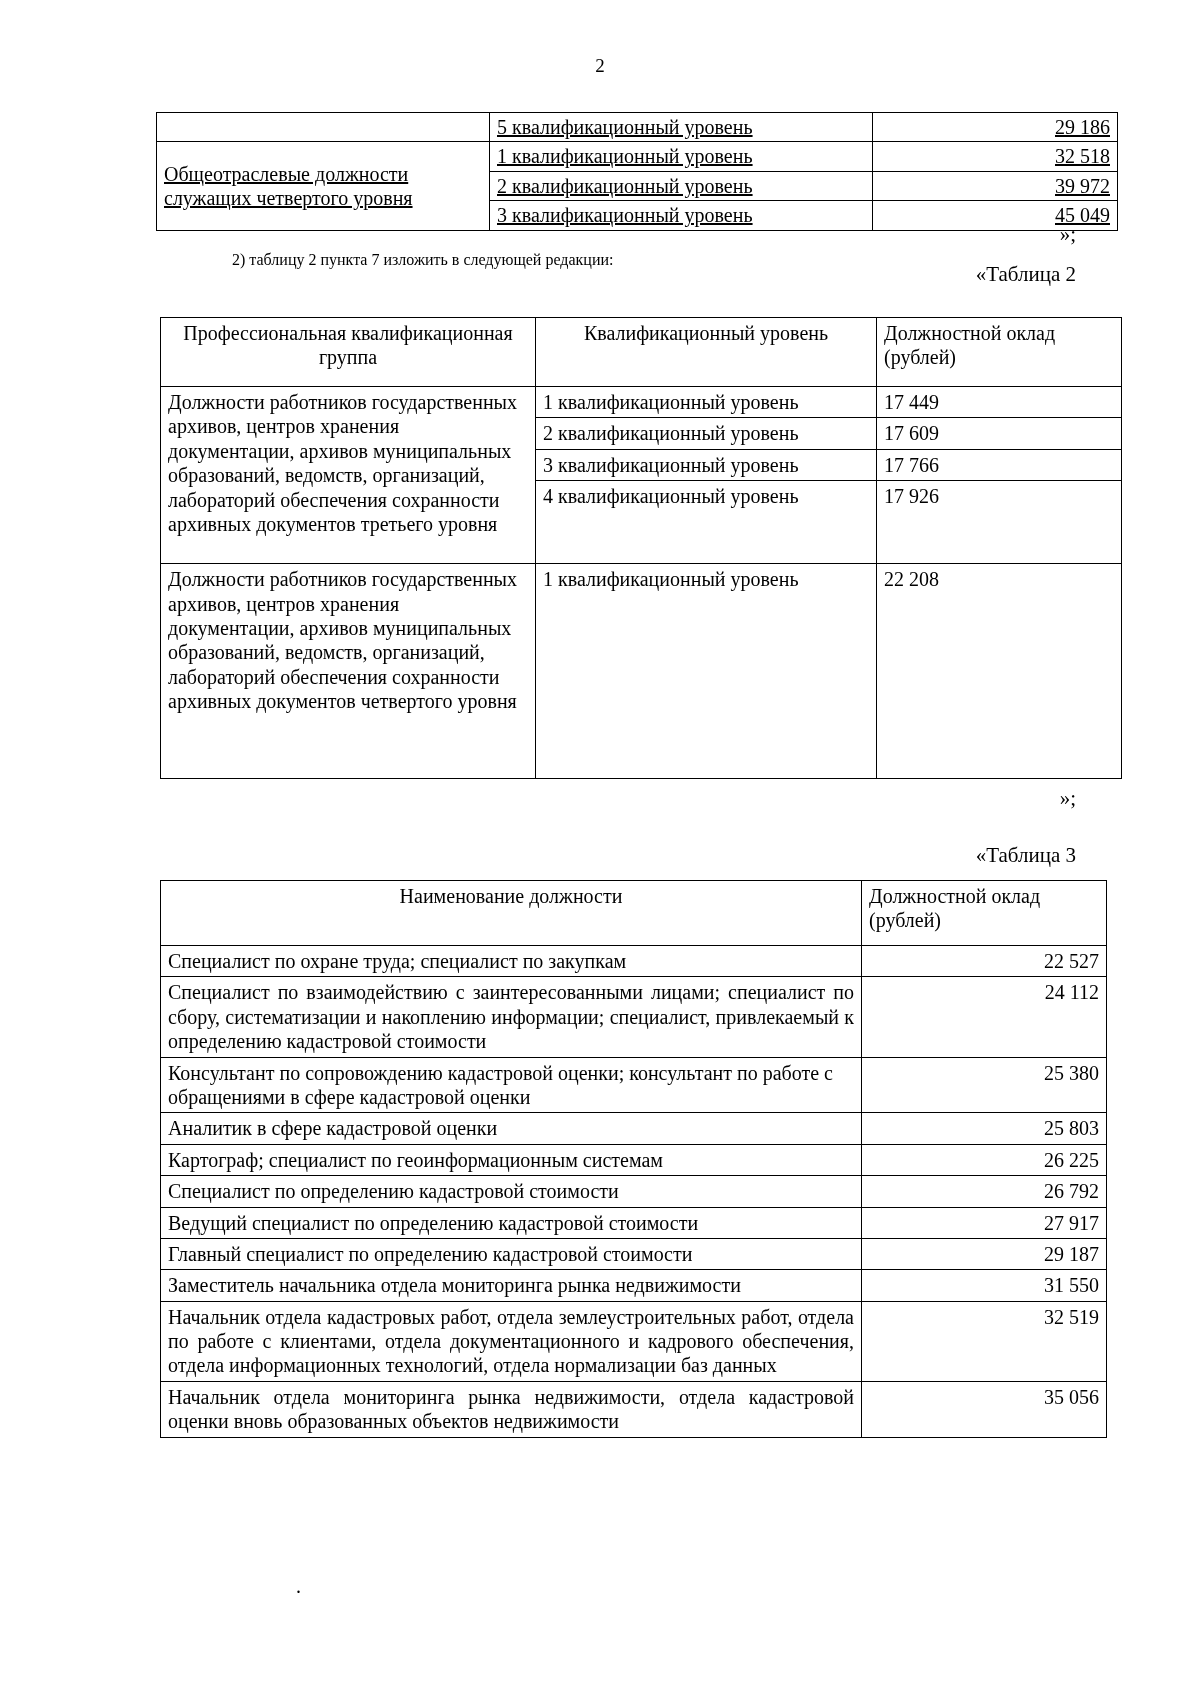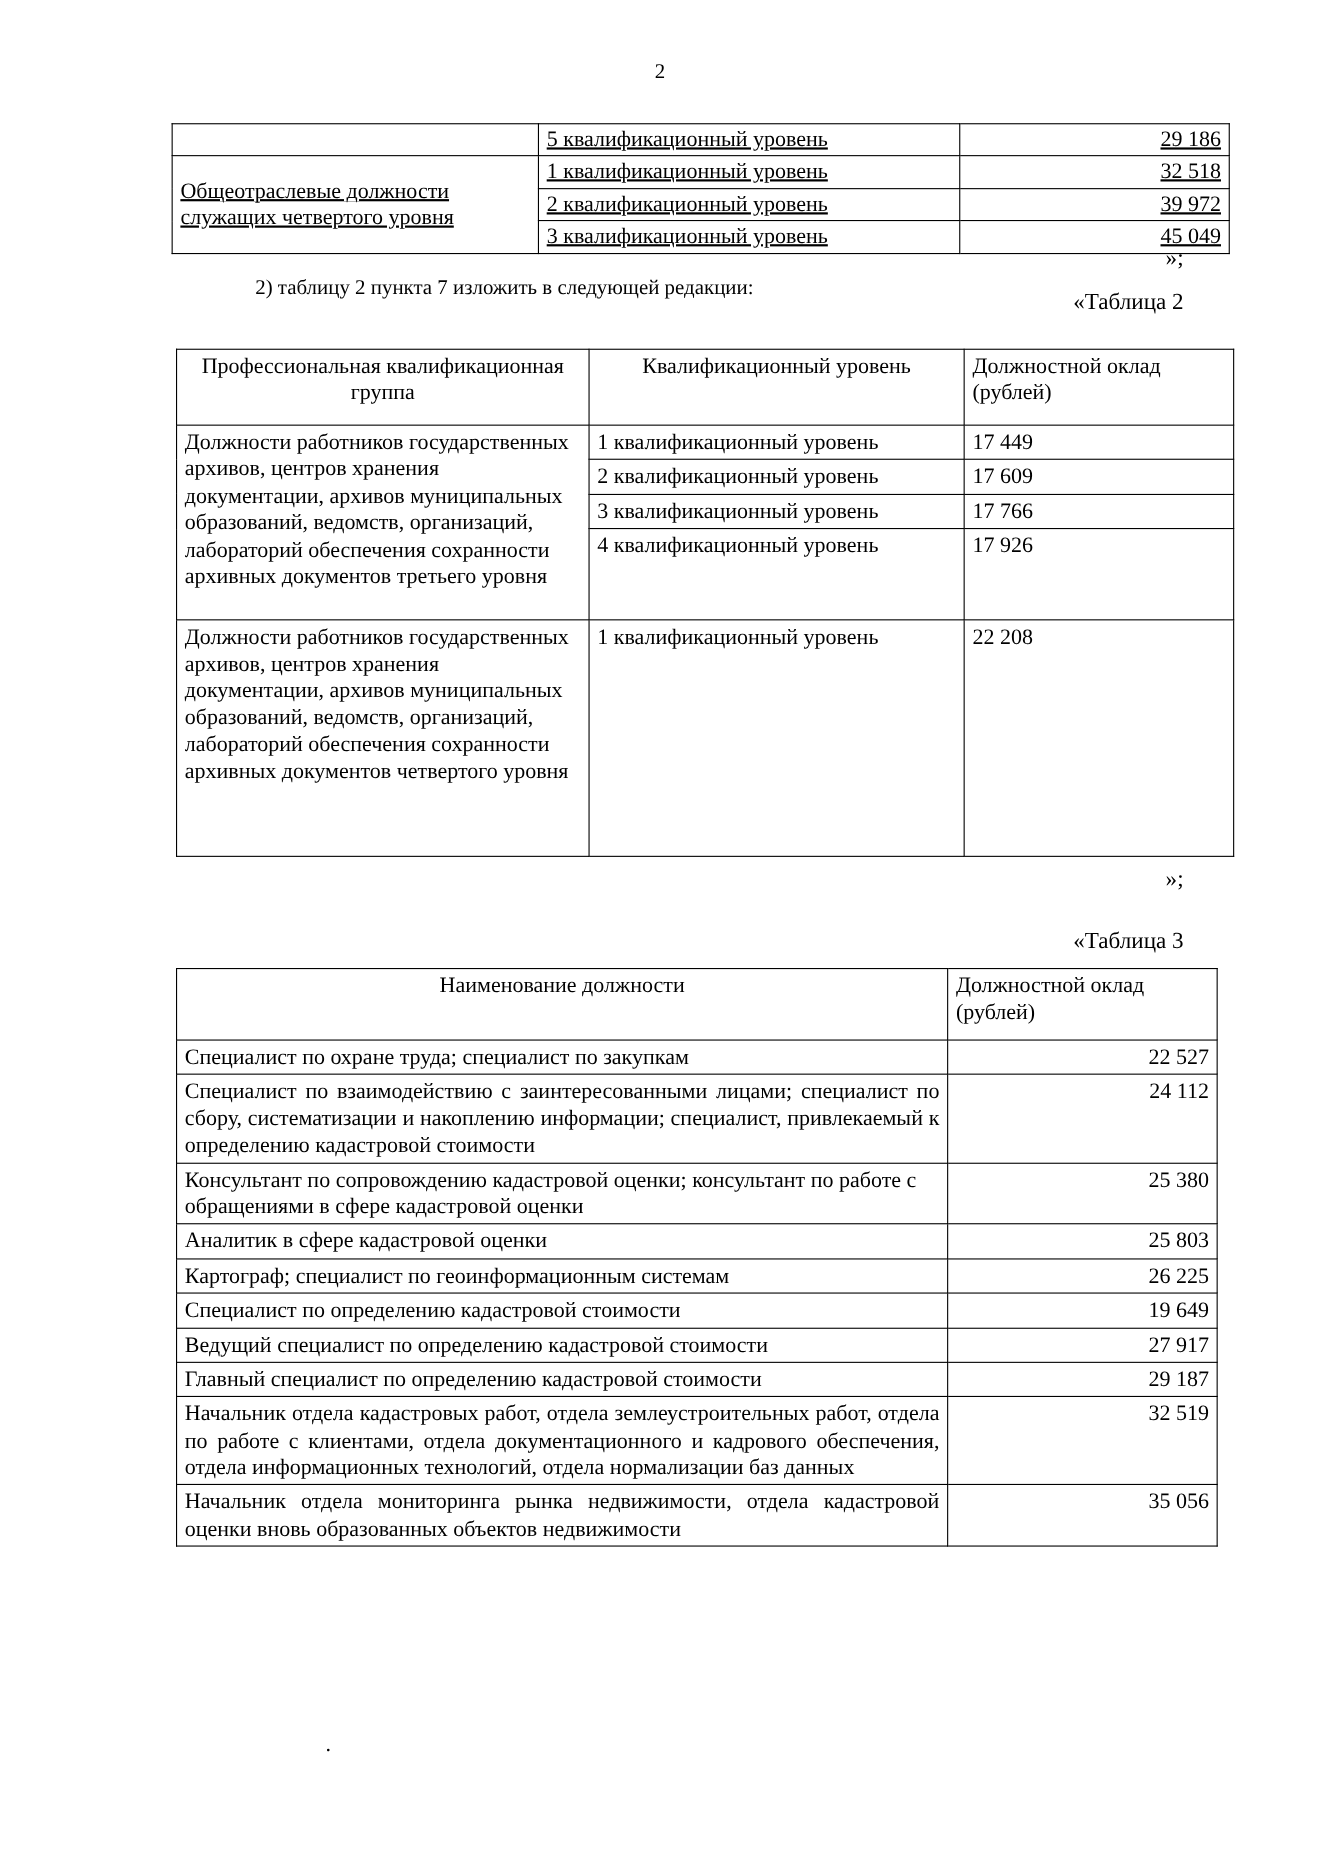--- a/index.html
+++ b/index.html
@@ -63,21 +63,21 @@
     text-decoration: underline;
   }
   #table-one td { padding-top: 2px; padding-bottom: 2px; }
   #table-one .col-group { width: 318px; vertical-align: middle; margin-left: 12px; }
   #table-one .col-level  { width: 368px; }
   #table-one .col-salary { width: 230px; }
 
   
   .para {
     position: absolute;
-    font-size: 19px;
+    font-size: 16px;
     line-height: 1.3;
   }
   .close-quote {
     position: absolute;
     font-size: 21px;
     text-align: right;
   }
   .table-caption {
     position: absolute;
     font-size: 21px;
@@ -222,31 +222,35 @@
       <tr>
         <td class="col-post c-left">Аналитик в сфере кадастровой оценки</td>
         <td class="col-salary num">25 803</td>
       </tr>
       <tr>
         <td class="col-post c-left">Картограф; специалист по геоинформационным системам</td>
         <td class="col-salary num">26 225</td>
       </tr>
       <tr>
         <td class="col-post c-left">Специалист по определению кадастровой стоимости</td>
-        <td class="col-salary num">19 649</td>
+        <td class="col-salary num">26 792</td>
       </tr>
       <tr>
         <td class="col-post c-left">Ведущий специалист по определению кадастровой стоимости</td>
         <td class="col-salary num">27 917</td>
       </tr>
       <tr>
         <td class="col-post c-left">Главный специалист по определению кадастровой стоимости</td>
         <td class="col-salary num">29 187</td>
       </tr>
       <tr>
+        <td class="col-post c-left">Заместитель начальника отдела мониторинга рынка недвижимости</td>
+        <td class="col-salary num">31 550</td>
+      </tr>
+      <tr>
         <td class="col-post c-just">Начальник отдела кадастровых работ, отдела землеустроительных работ, отдела по работе с клиентами, отдела документационного и кадрового обеспечения, отдела информационных технологий, отдела нормализации баз данных</td>
         <td class="col-salary num" style="vertical-align:top;">32 519</td>
       </tr>
       <tr>
         <td class="col-post c-just">Начальник отдела мониторинга рынка недвижимости, отдела кадастровой оценки вновь образованных объектов недвижимости</td>
         <td class="col-salary num" style="vertical-align:top;">35 056</td>
       </tr>
     </tbody>
   </table>
 

